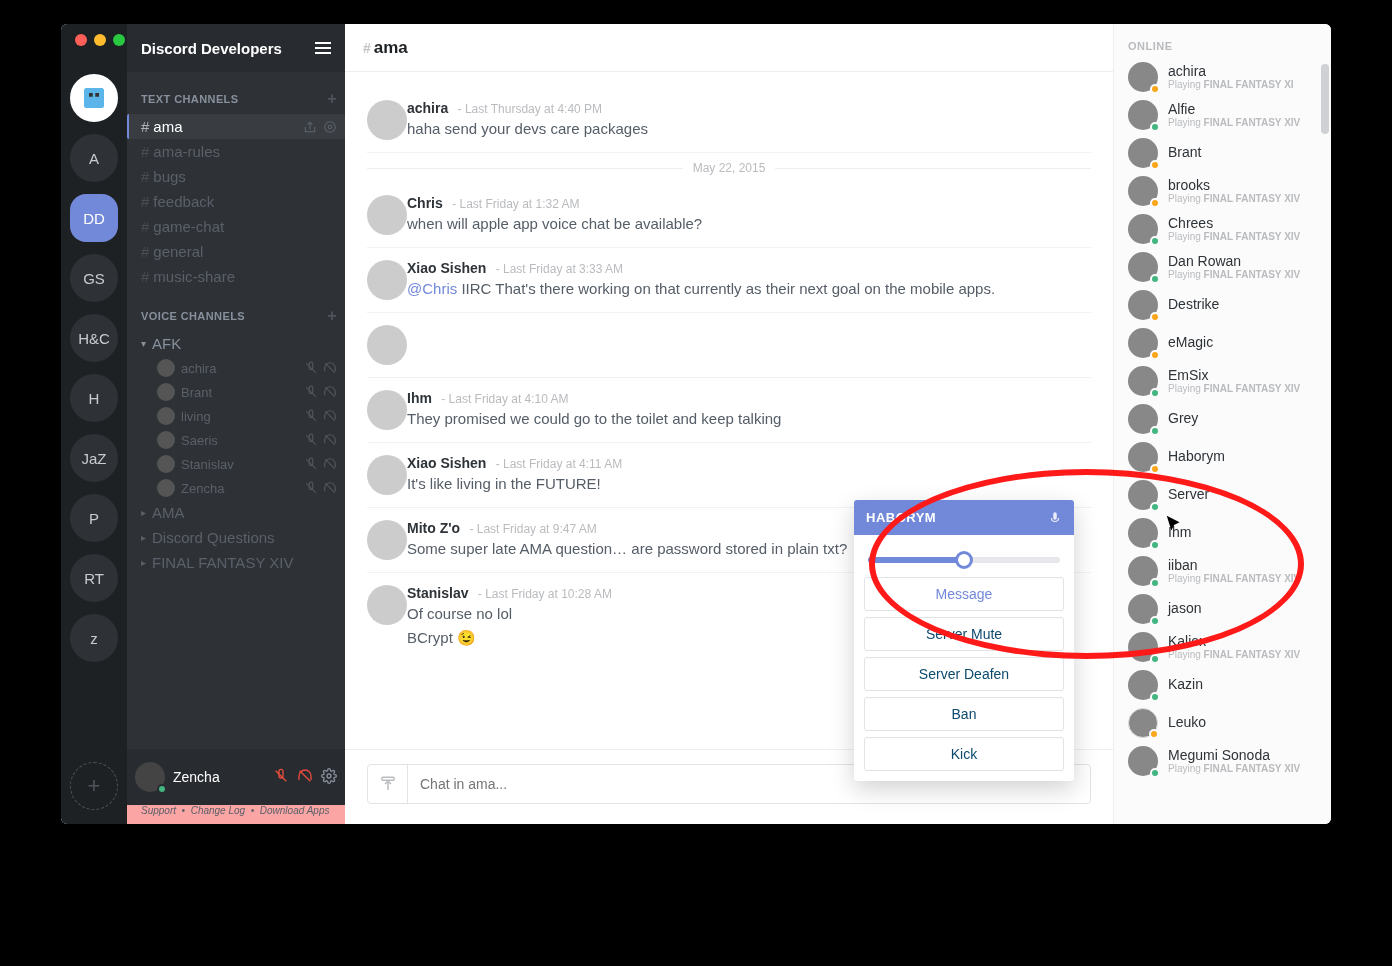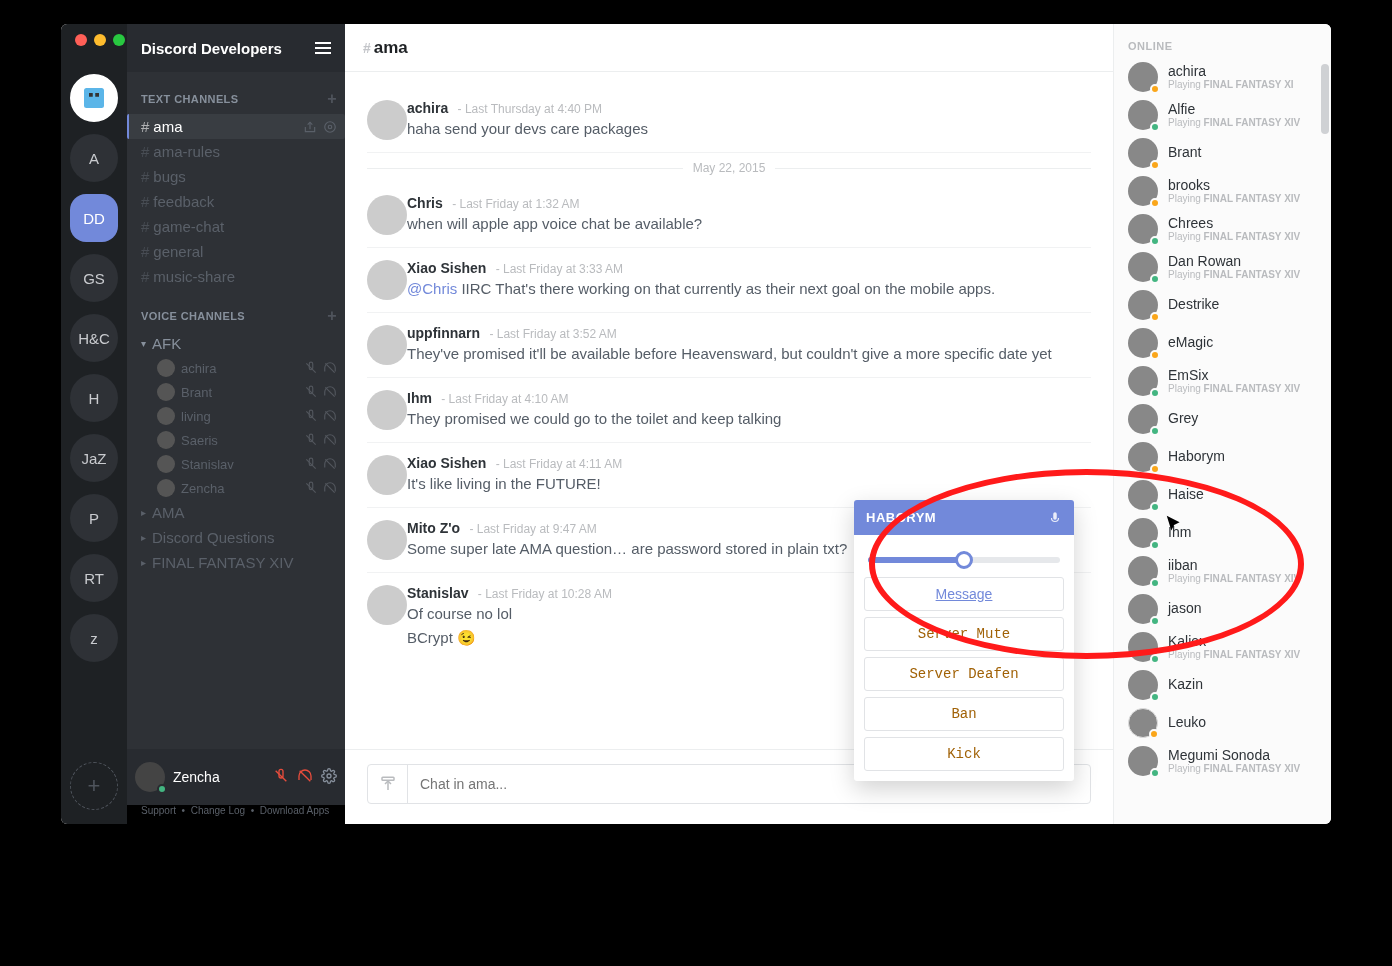--- a/index.html
+++ b/index.html
@@ -83,21 +83,21 @@
   .vc-user .mini{width:18px;height:18px;border-radius:50%;background:#555;}
   .vc-user .vicons{margin-left:auto;display:flex;gap:5px;color:#52565d;}
   .vicons svg{width:14px;height:14px;}
 
   .ch-bottom{margin-top:auto;height:56px;background:#282b30;display:flex;align-items:center;padding:0 8px;}
   .ch-bottom .uavatar{width:30px;height:30px;border-radius:50%;background:#444;margin-right:8px;position:relative;}
   .status-dot{position:absolute;right:-2px;bottom:-2px;width:10px;height:10px;border-radius:50%;background:#43b581;border:2px solid #282b30;}
   .ch-bottom .uname{color:#fff;font-size:14px;font-weight:500;}
   .ch-bottom .btns{margin-left:auto;display:flex;gap:8px;color:#e74c3c;}
   .ch-bottom .btns span:last-child{color:#87909c;}
-  .ch-footer{background:#000000;padding:0 14px 8px;font-size:10px;color:#5a6069;}
+  .ch-footer{background:#fca5a5;padding:0 14px 8px;font-size:10px;color:#5a6069;font-style:italic;}
   .ch-footer a{color:#5a6069;}
 
   
   .main{flex:1;display:flex;flex-direction:column;background:#fff;min-width:0;}
   .chat-header{height:48px;border-bottom:1px solid #eceeef;display:flex;align-items:center;padding:0 18px;}
   .chat-header .chname{color:#1e2124;font-weight:700;font-size:17px;}
   .chat-header .hash{color:#c3c5c9;font-weight:700;margin-right:3px;}
   .messages{flex:1;overflow:auto;padding:16px 22px 0;}
   .msg{display:flex;padding:12px 0;border-bottom:1px solid #f1f2f3;}
   .msg:last-of-type{border-bottom:0;}
@@ -134,22 +134,22 @@
     overflow:hidden;
   }
   .pop-head{background:#7289da;color:#fff;padding:10px 12px;display:flex;align-items:center;justify-content:space-between;font-weight:700;font-size:13px;letter-spacing:.5px;}
   .pop-head svg{width:14px;height:14px;fill:#fff;opacity:.85;}
   .pop-slider{padding:22px 14px 10px;}
   .slider-track{position:relative;height:6px;background:#e6e8eb;border-radius:3px;}
   .slider-fill{position:absolute;left:0;top:0;bottom:0;background:#7289da;border-radius:3px;width:50%;}
   .slider-thumb{position:absolute;top:50%;transform:translate(-50%,-50%);width:18px;height:18px;border-radius:50%;background:#fff;border:3px solid #7289da;left:50%;}
   .pop-actions{padding:4px 10px 10px;display:flex;flex-direction:column;gap:6px;}
   .pop-actions .act{border:1px solid #e1e3e6;border-radius:3px;text-align:center;padding:8px 0;font-size:14px;cursor:pointer;}
-  .act.blue{color:#7289da;text-decoration:underline;}
-  .act.red{color:#a16207;font-family:Liberation Mono, monospace;}
+  .act.blue{color:#7289da;}
+  .act.red{color:#0c4a6e;}
 
   
   .cursor{position:absolute;left:1103px;top:490px;z-index:80;pointer-events:none;}
   .cursor svg{width:22px;height:22px;}
 
   
   .ellipse{position:absolute;left:808px;top:445px;width:435px;height:190px;border:6px solid #ff1a1a;border-radius:50%/50%;z-index:70;pointer-events:none;}
 
   
   .scrollhint{position:absolute;right:2px;top:40px;width:8px;height:70px;background:#cfd1d4;border-radius:4px;}
@@ -401,24 +401,20 @@
         </div>
         <div class="msg">
           <div class="avatar c2"></div>
           <div class="body">
             <div><span class="author">Xiao Sishen</span><span class="ts">  -  Last Friday at 3:33 AM</span></div>
             <div class="text"><span class="mention">@Chris</span> IIRC That's there working on that currently as their next goal on the mobile apps.</div>
           </div>
         </div>
         <div class="msg">
           <div class="avatar c3"></div>
-          <div class="body">
-            <div><span class="author">uppfinnarn</span><span class="ts">  -  Last Friday at 3:52 AM</span></div>
-            <div class="text">They've promised it'll be available before Heavensward, but couldn't give a more specific date yet</div>
-          </div>
         </div>
         <div class="msg">
           <div class="avatar c4"></div>
           <div class="body">
             <div><span class="author">Ihm</span><span class="ts">  -  Last Friday at 4:10 AM</span></div>
             <div class="text">They promised we could go to the toilet and keep talking</div>
           </div>
         </div>
         <div class="msg">
           <div class="avatar c2"></div>
@@ -553,21 +549,21 @@
           </div>
           <div>
             <div class="mname">Haborym</div>
           </div>
         </div>
         <div class="member">
           <div class="mavatar m11">
             <span class="mstatus online"></span>
           </div>
           <div>
-            <div class="mname">Haise</div>
+            <div class="mname">Server</div>
           </div>
         </div>
         <div class="member">
           <div class="mavatar m12">
             <span class="mstatus online"></span>
           </div>
           <div>
             <div class="mname">Ihm</div>
           </div>
         </div>

